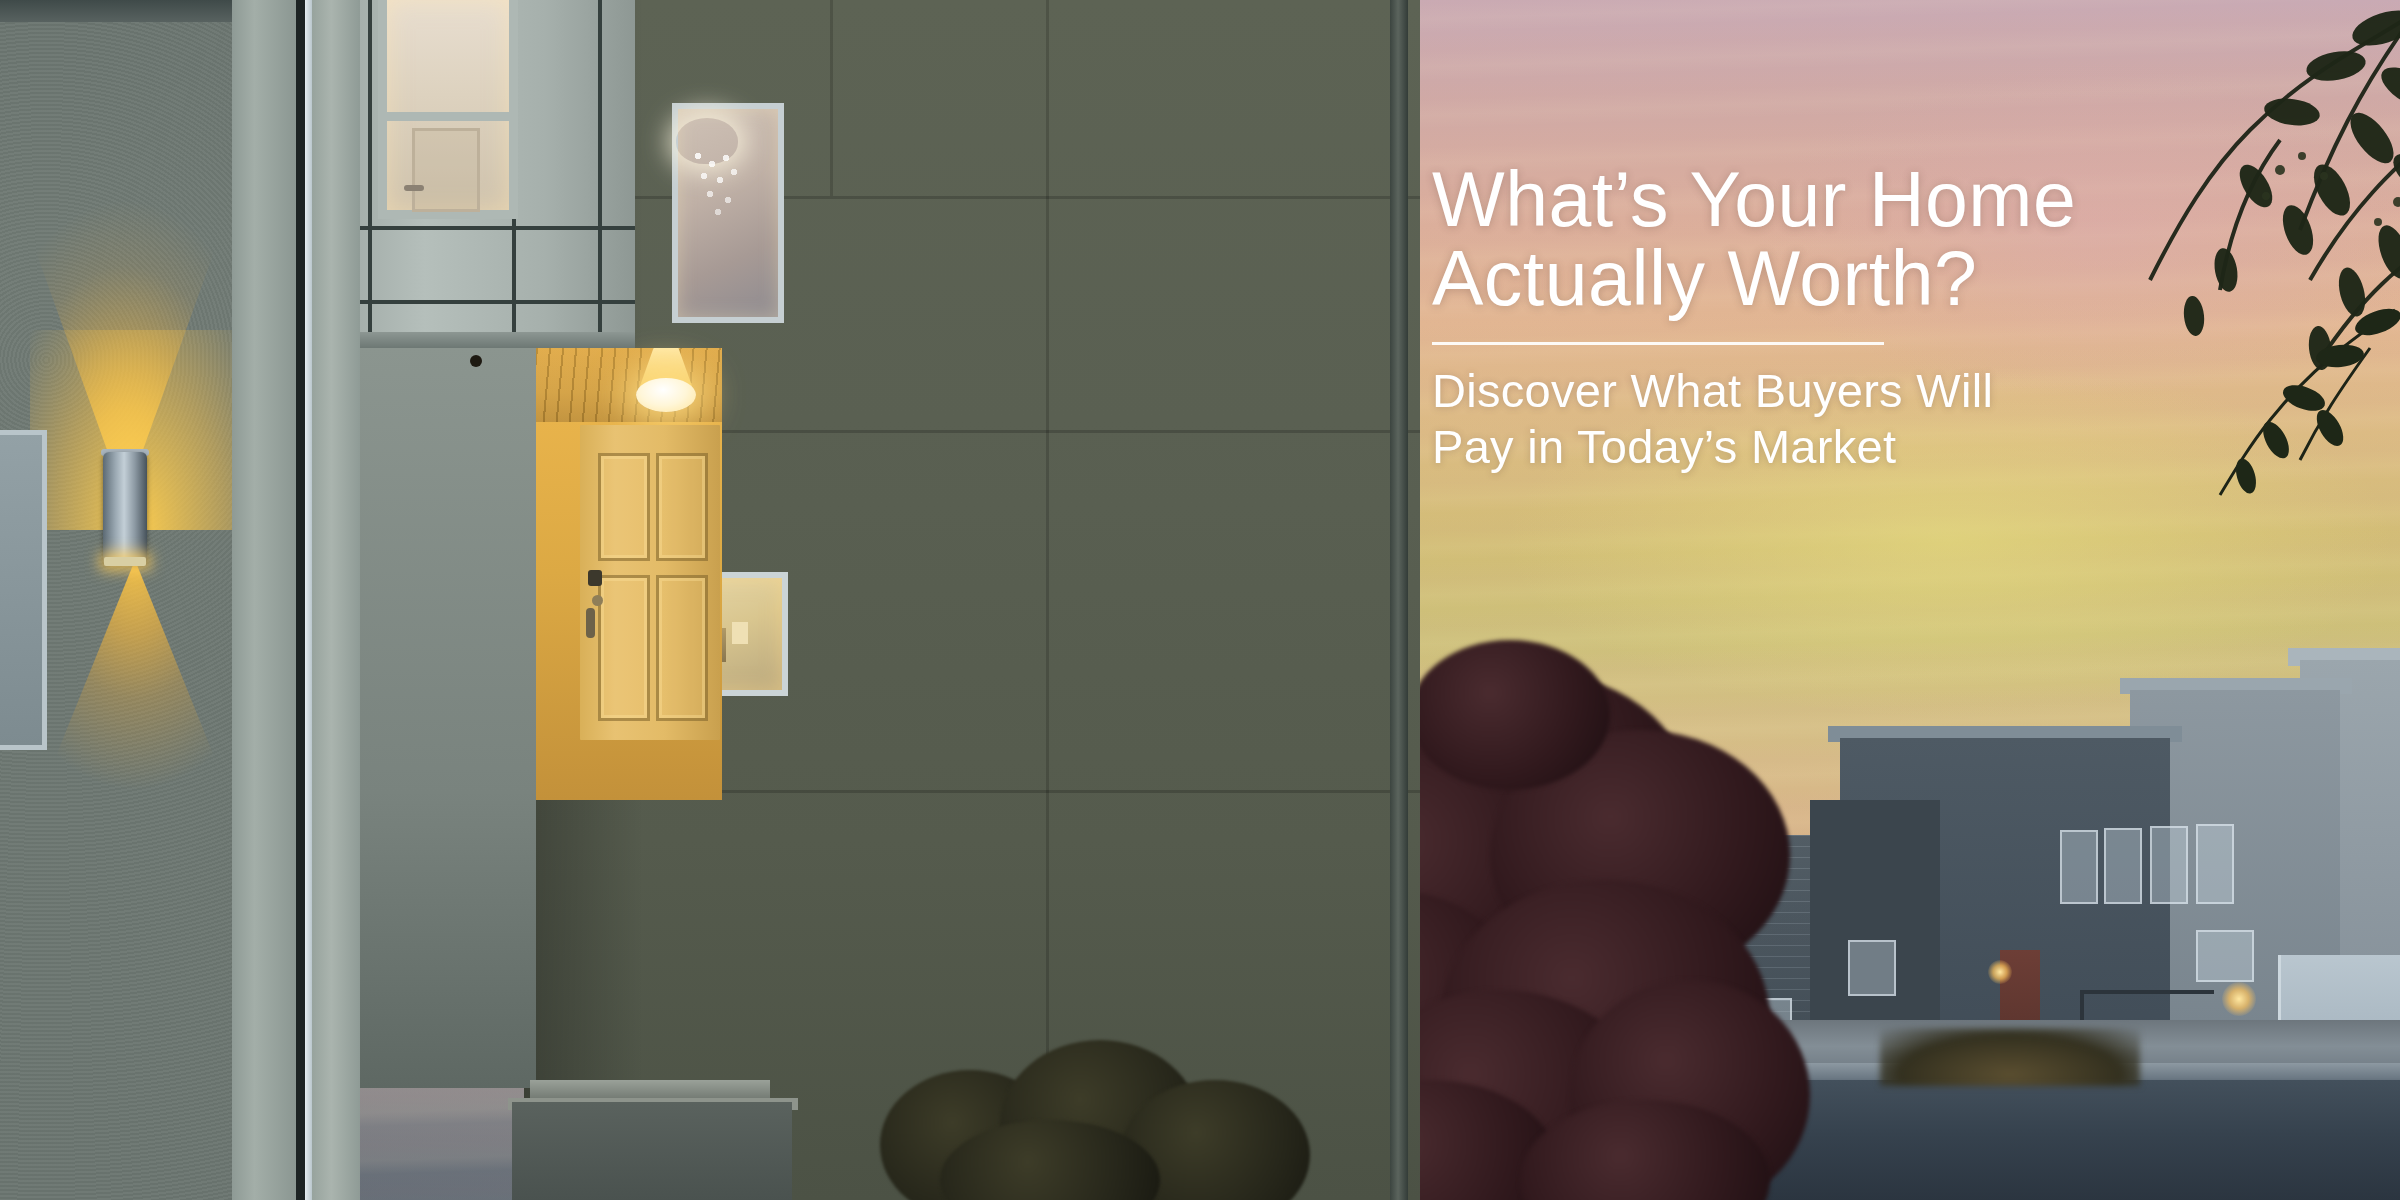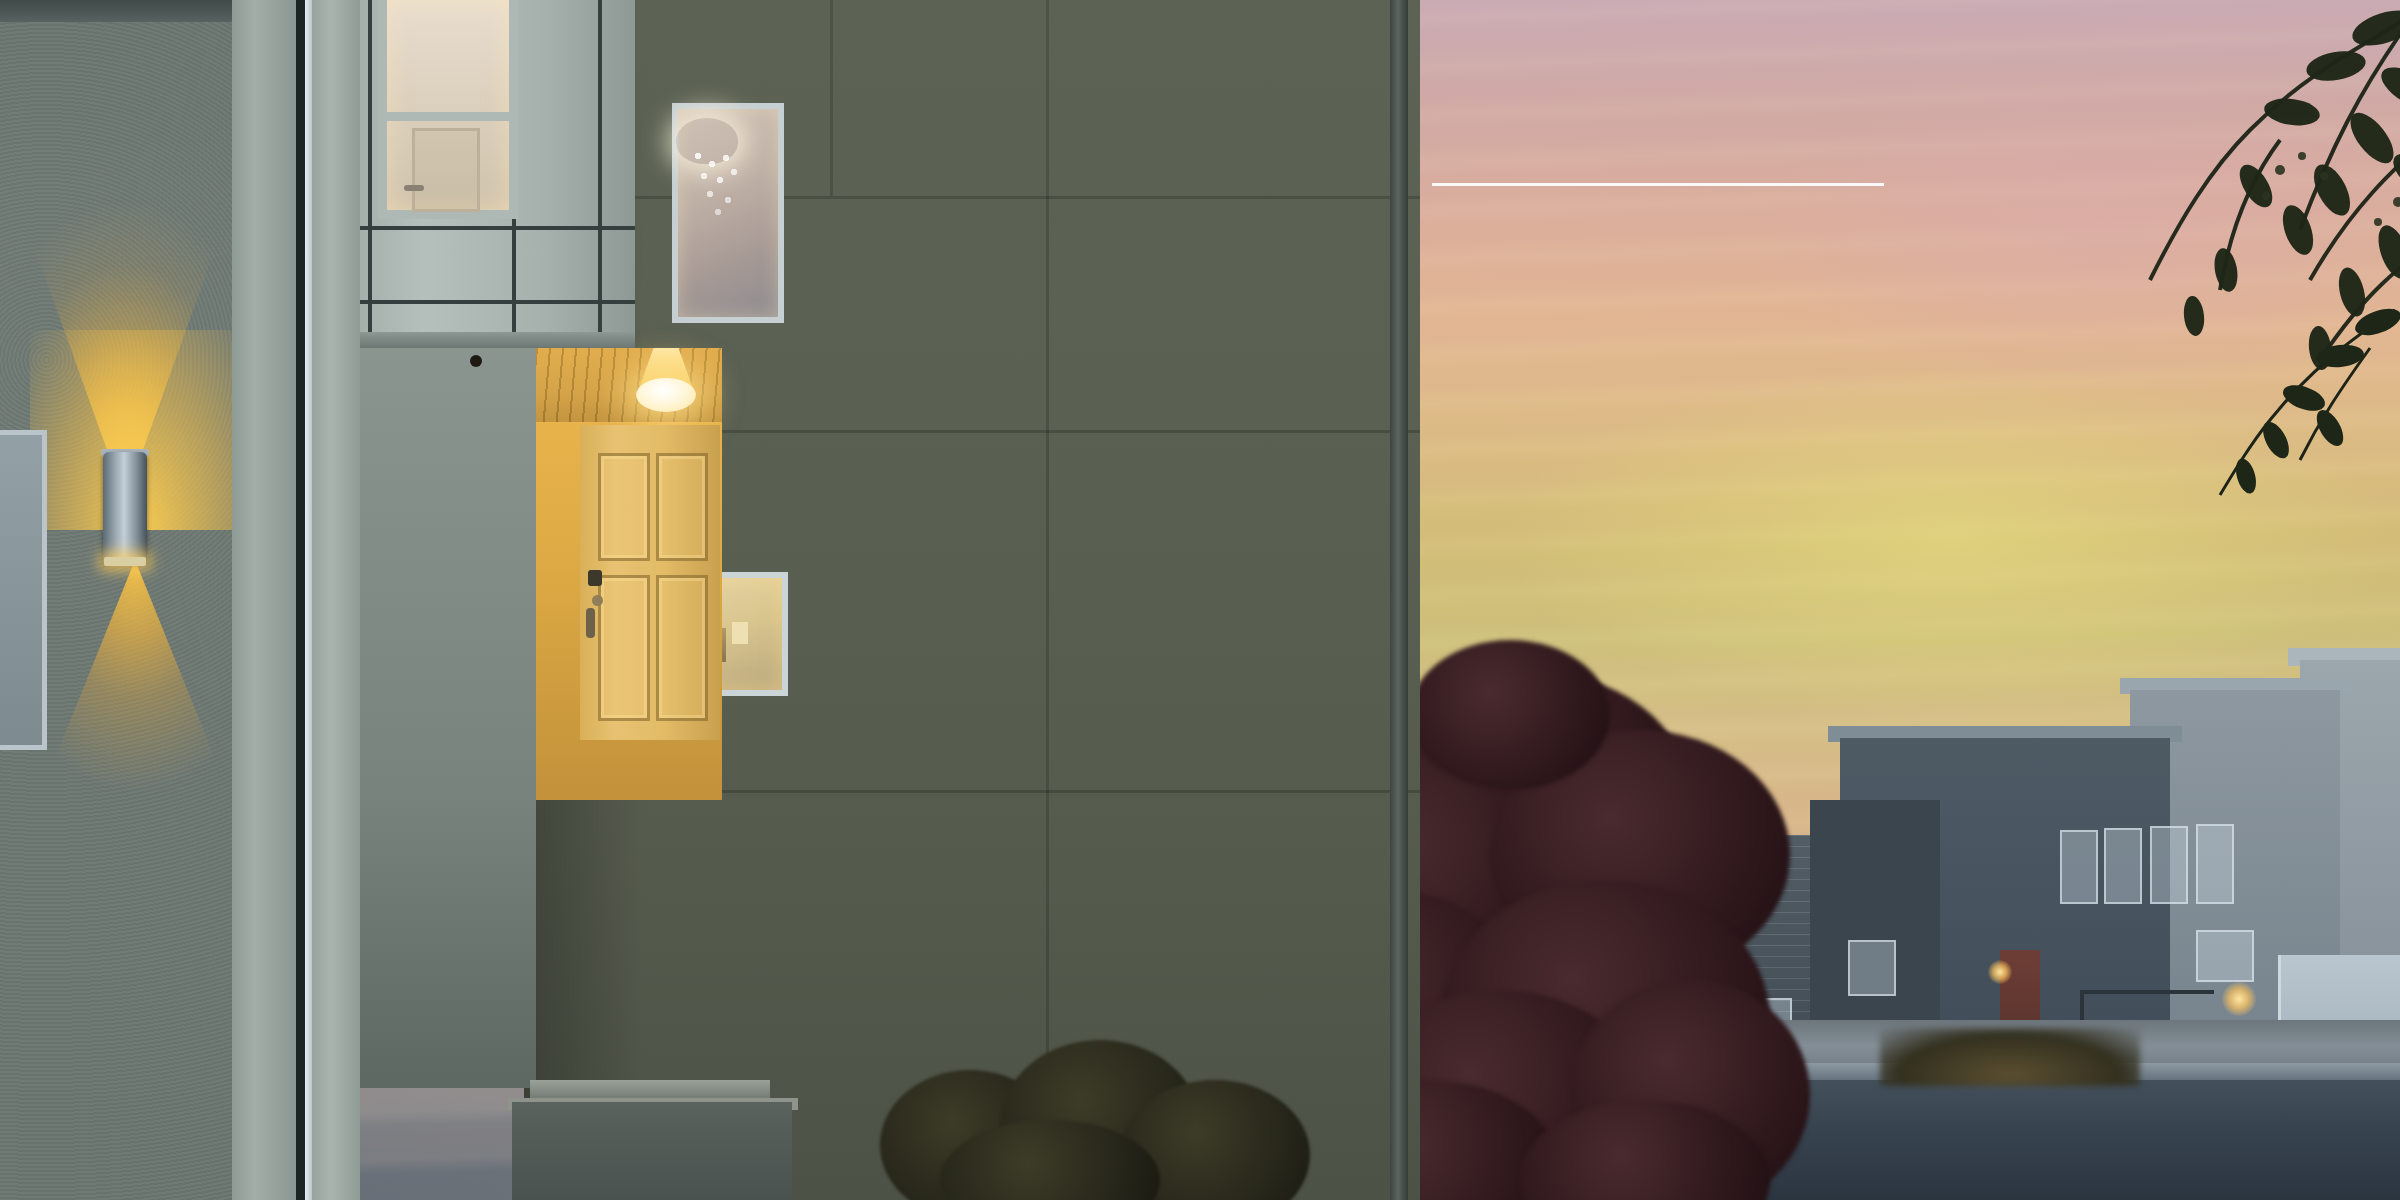--- a/index.html
+++ b/index.html
@@ -798,16 +798,20 @@
   </div>
 
   <div class="shrub">
     <div class="shrub-blob" style="left:0px;top:40px;width:180px;height:150px;"></div>
     <div class="shrub-blob" style="left:120px;top:10px;width:200px;height:170px;"></div>
     <div class="shrub-blob" style="left:240px;top:50px;width:190px;height:150px;"></div>
     <div class="shrub-blob" style="left:60px;top:90px;width:220px;height:120px;"></div>
   </div>
 
   <div class="copy">
+    <h1 class="headline">What’s Your Home
+Actually Worth?</h1>
     <hr class="rule">
+    <p class="subhead">Discover What Buyers Will
+Pay in Today’s Market</p>
   </div>
 
 </div>
 
 </body></html>

